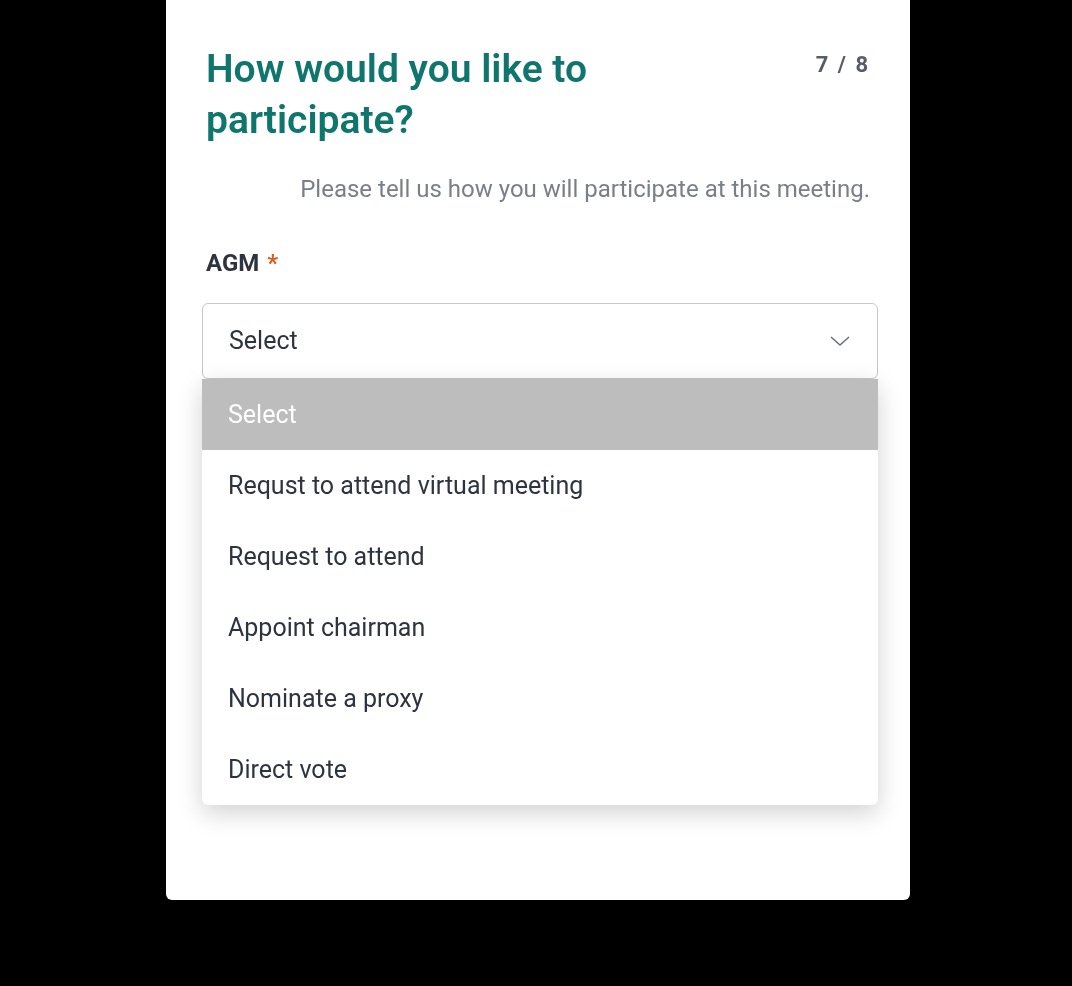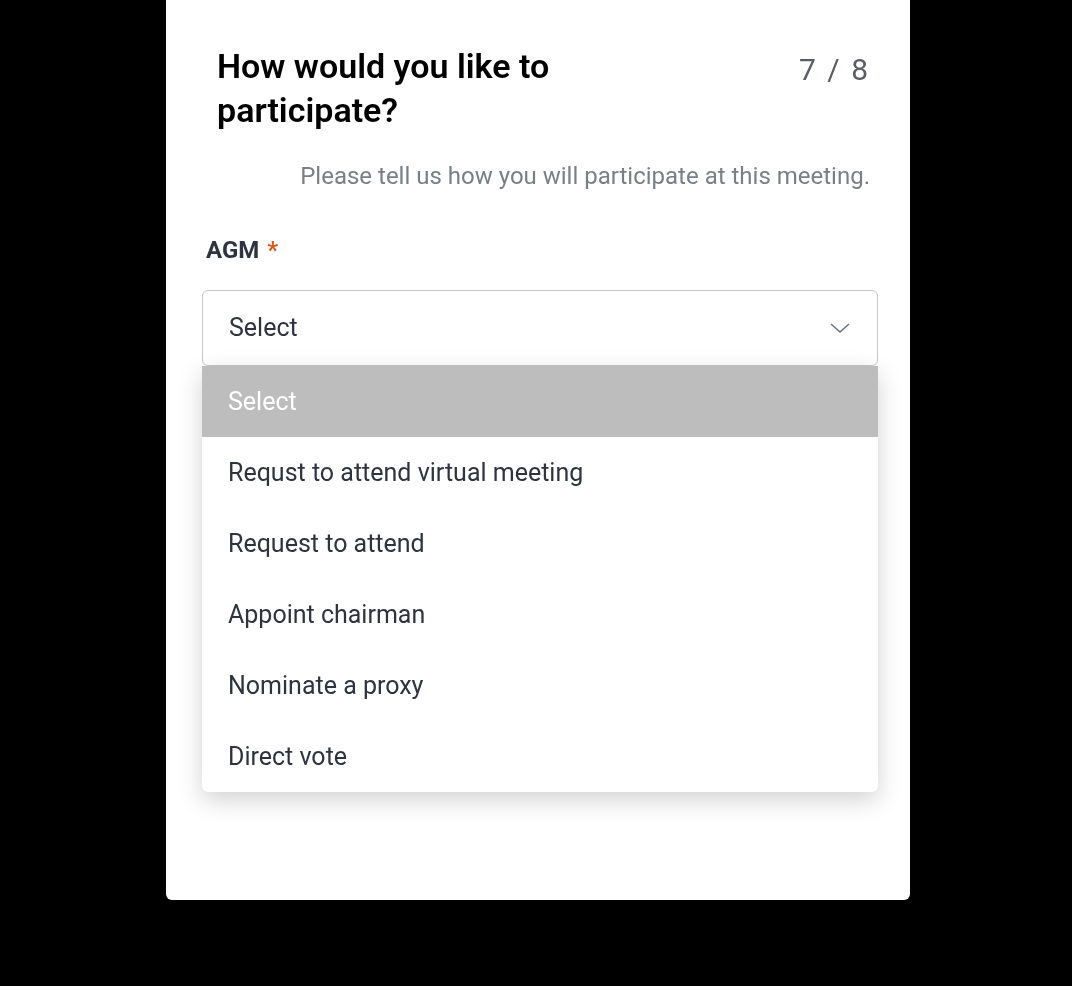--- a/index.html
+++ b/index.html
@@ -24,30 +24,29 @@
       border-radius: 0 0 6px 6px;
       box-shadow: 0 4px 16px rgba(0,0,0,0.3);
     }
     .header-row {
       display: flex;
       justify-content: space-between;
       align-items: flex-start;
       padding: 44px 40px 0 40px;
     }
     .title {
-      font-size: 34px;
+      font-size: 39px;
       font-weight: 600;
-      color: #000000;
+      color: #0f766e;
       line-height: 1.3;
       max-width: 520px;
-      margin-left: 11px;
     }
     .step-counter {
-      font-size: 30px;
-      font-weight: 400;
+      font-size: 22px;
+      font-weight: 700;
       color: #585d66;
       margin-top: 8px;
       letter-spacing: 2px;
     }
     .subtitle {
       font-size: 24px;
       color: #7a7f87;
       padding: 28px 40px 0 40px;
       line-height: 1.4;
       text-align: right;

